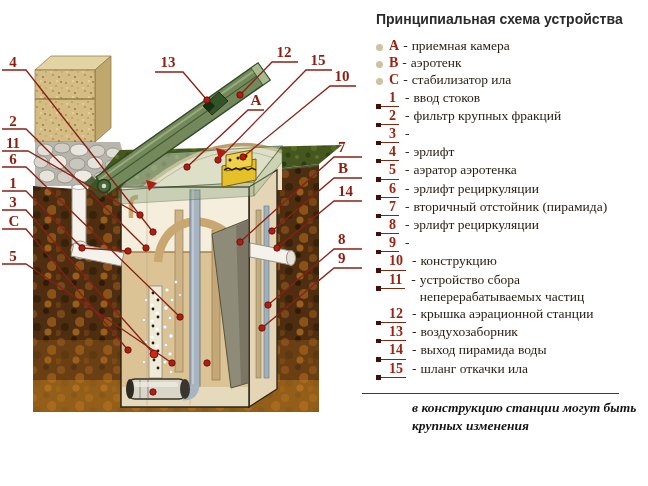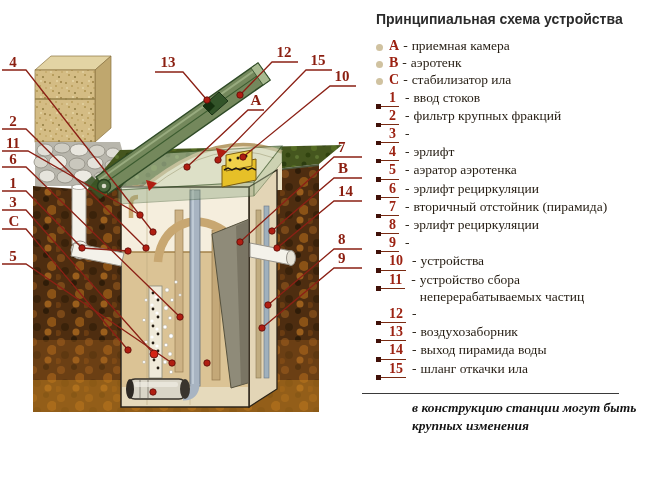--- a/index.html
+++ b/index.html
@@ -364,31 +364,32 @@
       <span class="sep">-</span>
       <span class="lbl">эрлифт рециркуляции</span>
     </div>
     <div class="lrow">
       <span class="numwrap"><span class="bullet-s"></span><span class="key">9</span></span>
       <span class="sep">-</span>
     </div>
     <div class="lrow">
       <span class="numwrap"><span class="bullet-s"></span><span class="key">10</span></span>
       <span class="sep">-</span>
-      <span class="lbl">устройства</span>
+      <span class="lbl">конструкцию</span>
     </div>
     <div class="lrow">
       <span class="numwrap"><span class="bullet-s"></span><span class="key">11</span></span>
       <span class="sep">-</span>
       <span class="lbl">устройство сбора
 неперерабатываемых частиц</span>
     </div>
     <div class="lrow">
       <span class="numwrap"><span class="bullet-s"></span><span class="key">12</span></span>
       <span class="sep">-</span>
+      <span class="lbl">крышка аэрационной станции</span>
     </div>
     <div class="lrow">
       <span class="numwrap"><span class="bullet-s"></span><span class="key">13</span></span>
       <span class="sep">-</span>
       <span class="lbl">воздухозаборник</span>
     </div>
     <div class="lrow">
       <span class="numwrap"><span class="bullet-s"></span><span class="key">14</span></span>
       <span class="sep">-</span>
       <span class="lbl">выход пирамида воды</span>

